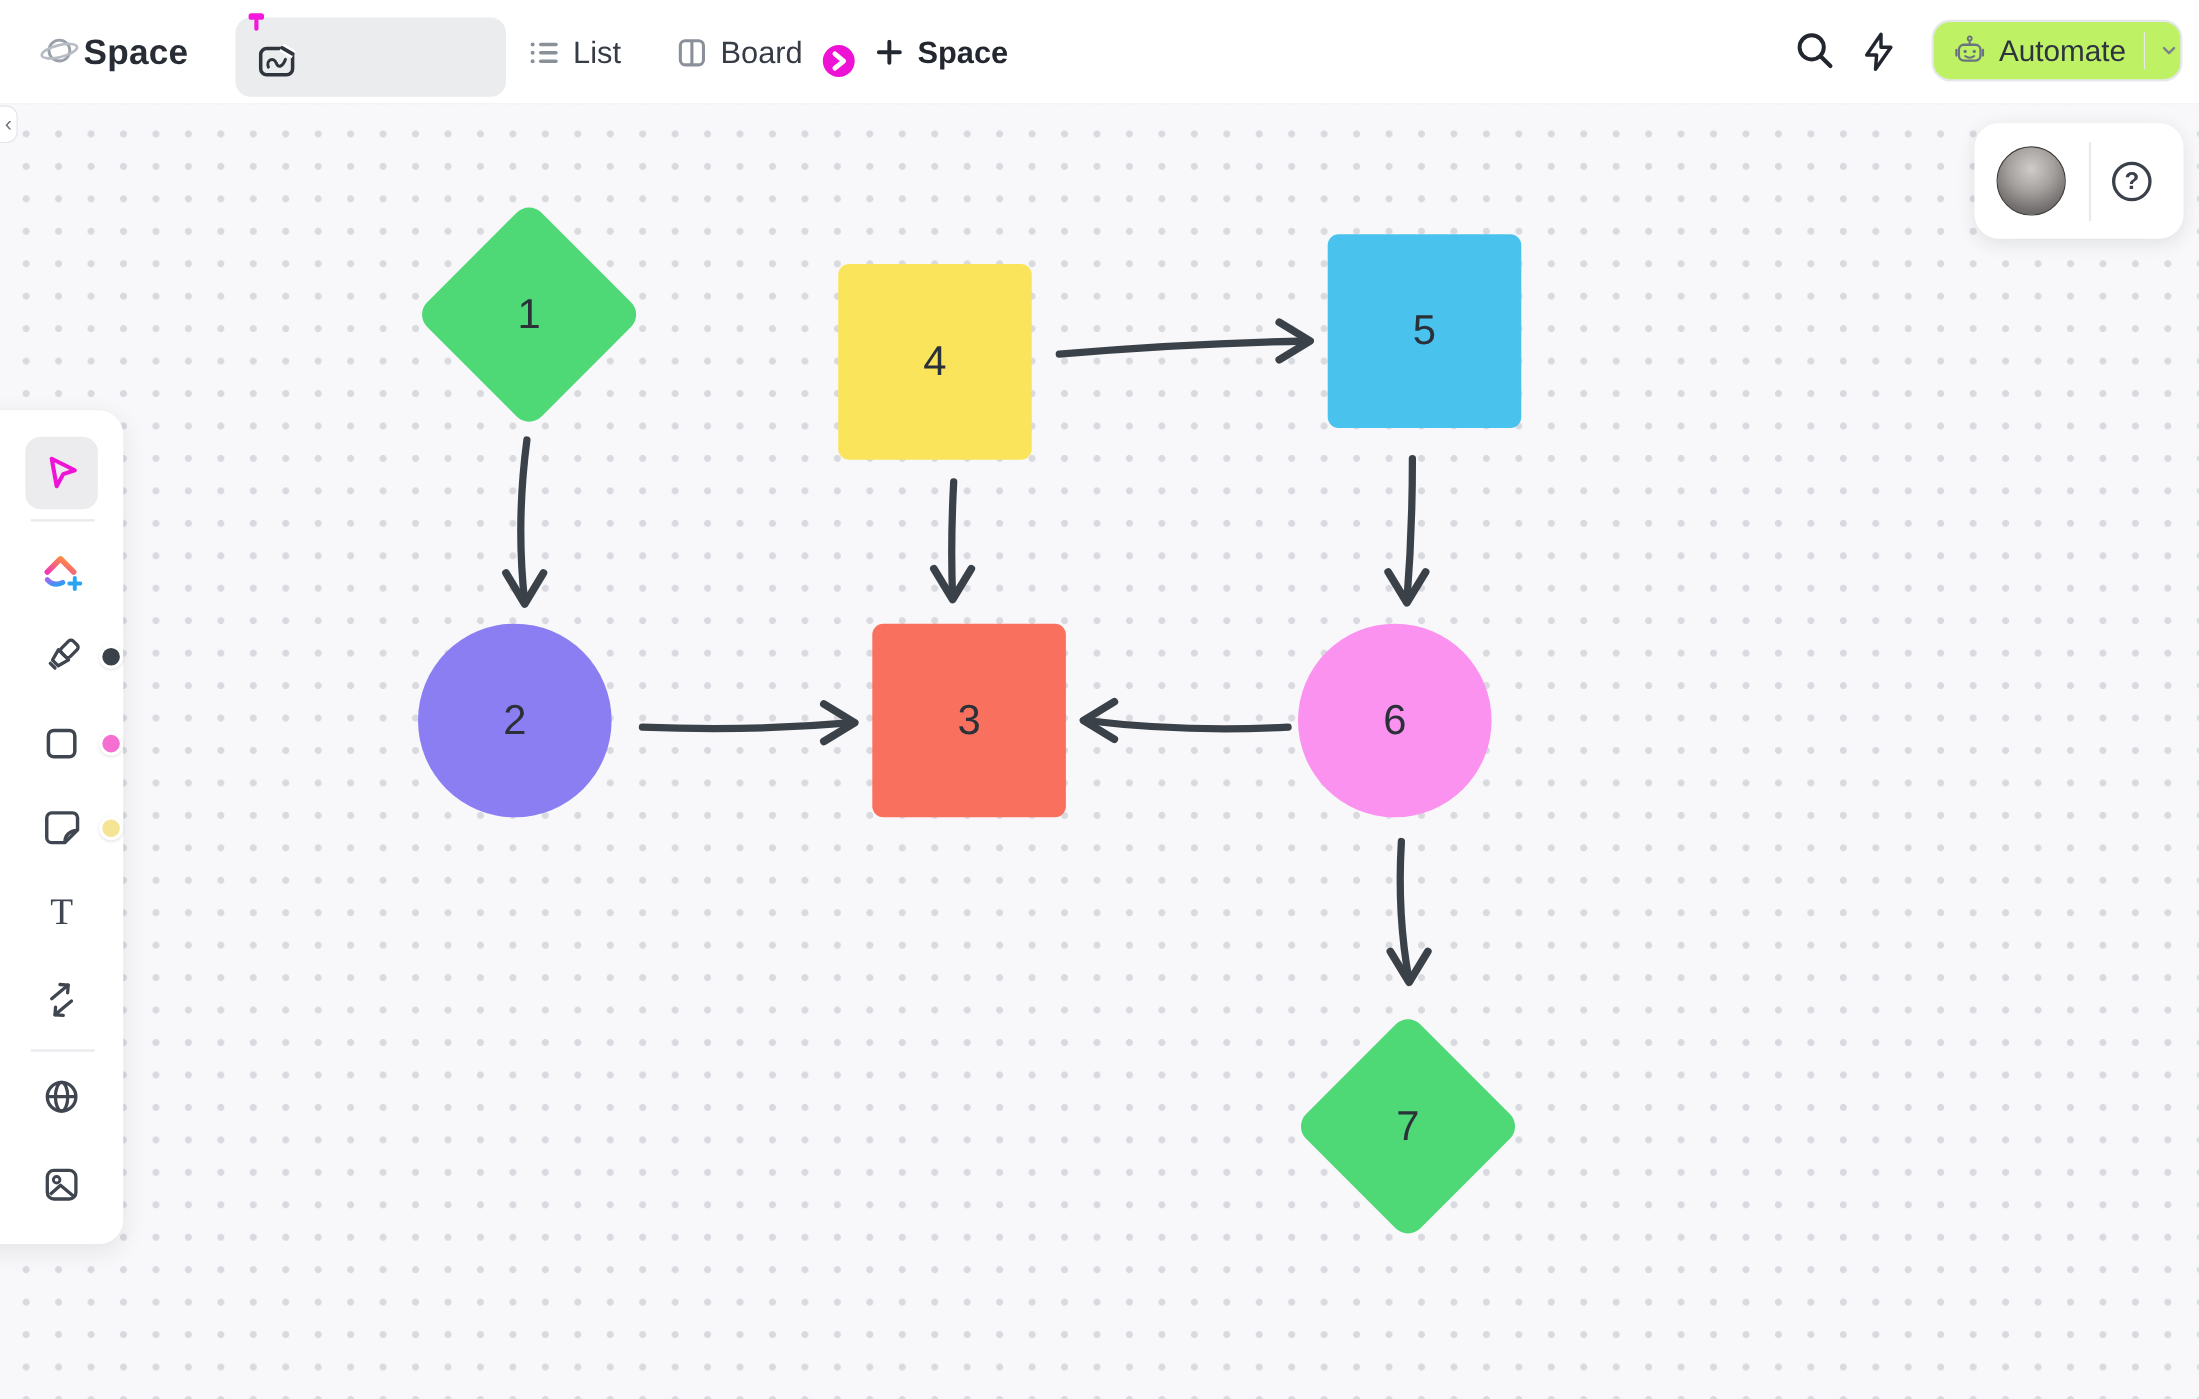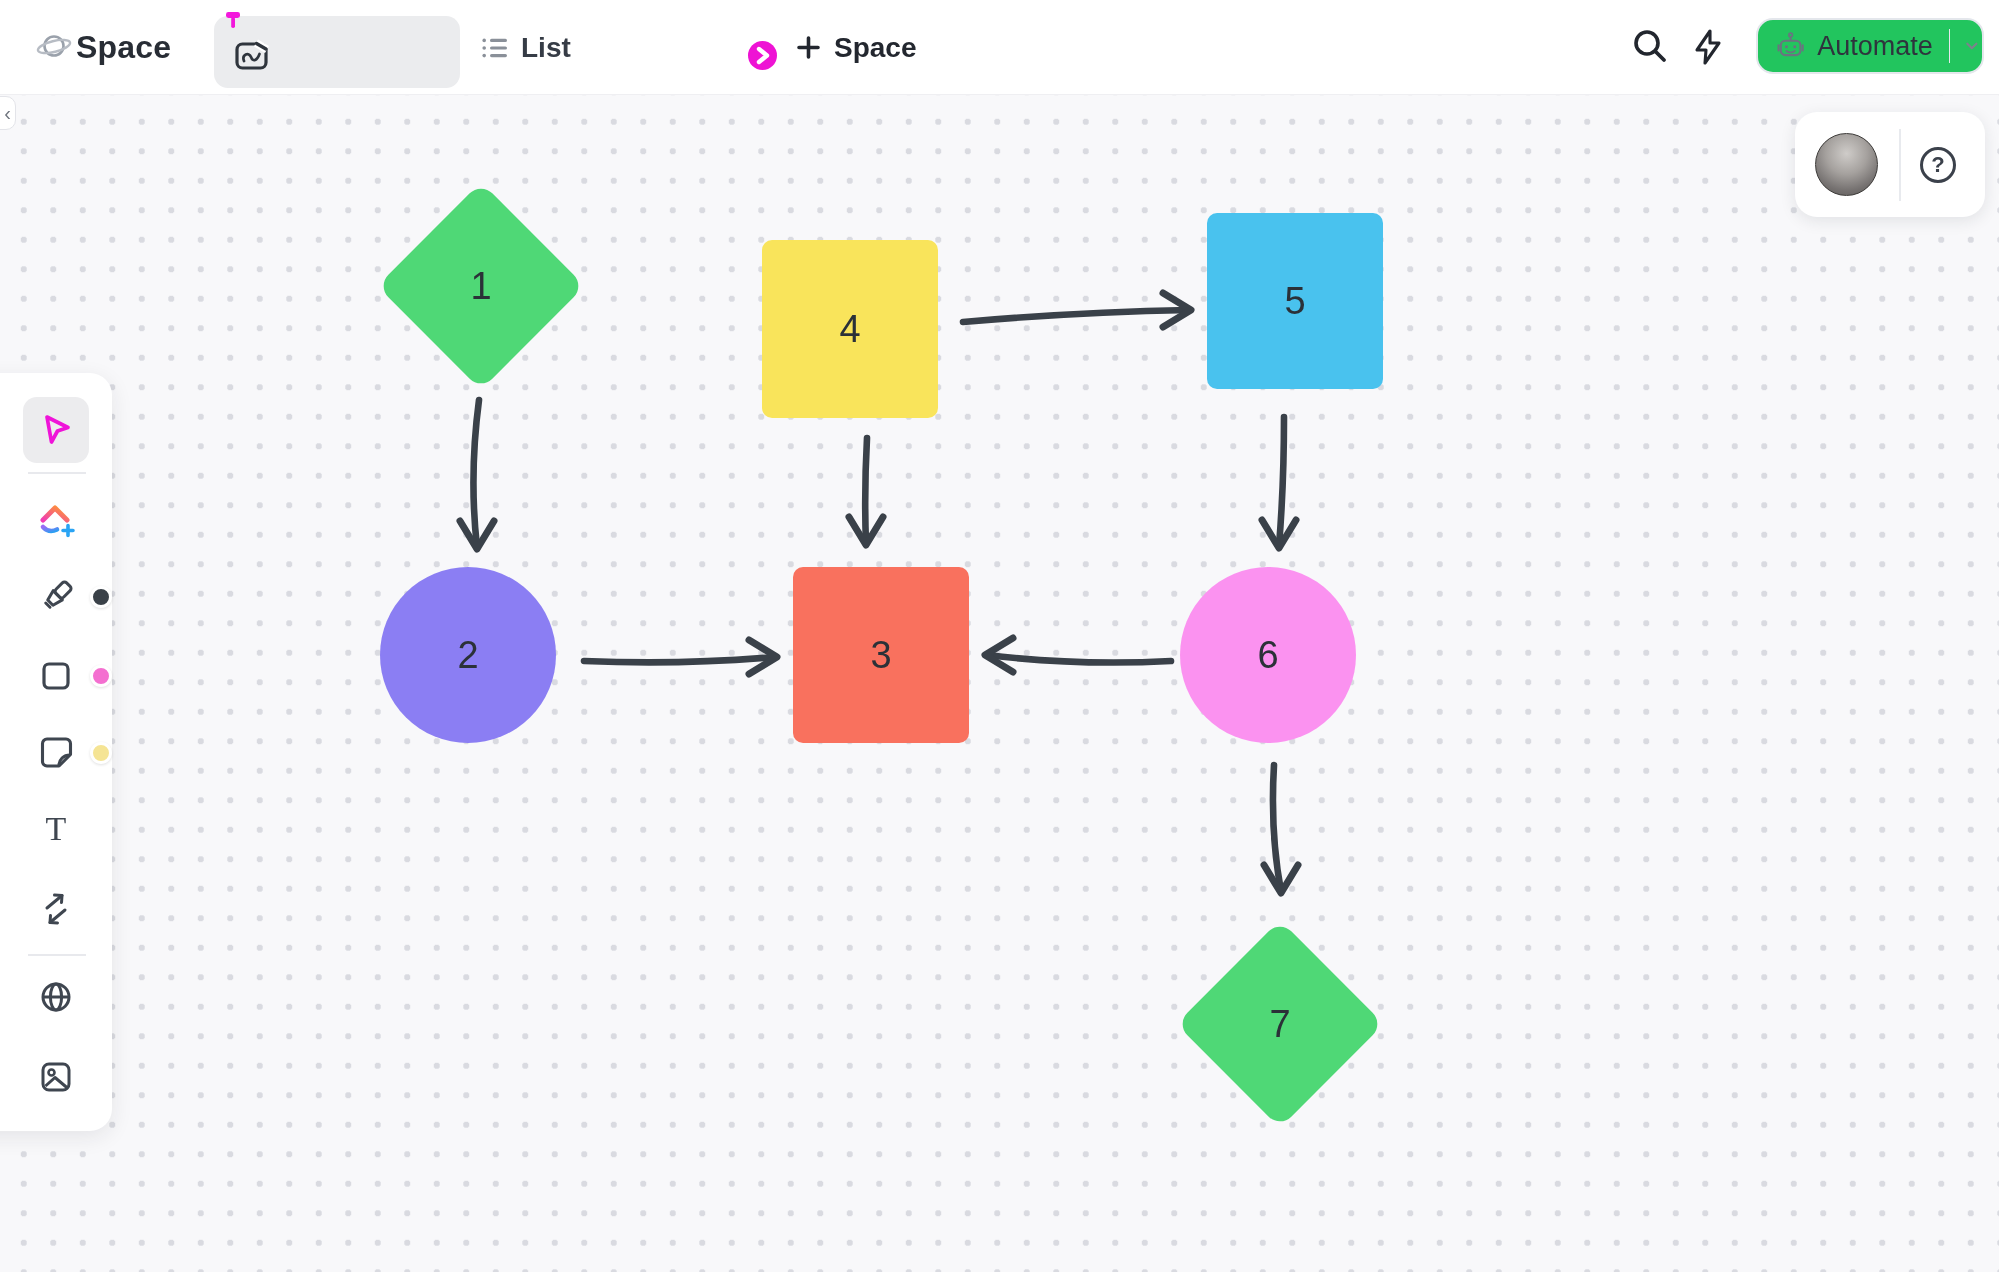--- a/index.html
+++ b/index.html
@@ -23,34 +23,34 @@
 
   .tab-pill { position:absolute; left:214px; top:16px; width:246px; height:72px;
     background:#ebecee; border-radius:14px; cursor:pointer; }
   .tab-pill .wb-icon { position:absolute; left:20px; top:21px; }
   .tab-pill .pin { position:absolute; left:8px; top:-7px; }
   .tab-pill .tab-label { position:absolute; left:64px; top:0; height:72px; display:flex;
     align-items:center; font-size:29px; font-weight:700; color:#2b313a; }
 
   .tab-flat { position:absolute; top:0; height:95px; display:flex; align-items:center;
     gap:12px; cursor:pointer; color:#363c46; font-size:28px; font-weight:500; }
-  .tab-list { left:481px;font-weight:bold; } .tab-board { left:615px; }
+  .tab-list { left:481px; } .tab-board { left:615px; }
 
   .overflow-btn { position:absolute; left:748px; top:41px; width:29px; height:29px;
     border-radius:50%; background:#ee13d4; display:flex; align-items:center;
     justify-content:center; cursor:pointer; }
   .add-view { position:absolute; left:797px; top:0; height:95px; display:flex;
     align-items:center; gap:14px; cursor:pointer; font-size:28px; font-weight:700; color:#23272f; }
 
   .icon-btn { position:absolute; top:25px; width:44px; height:44px; display:flex;
     align-items:center; justify-content:center; cursor:pointer; background:none; border:none; }
   .search-btn { left:1628px; } .bolt-btn { left:1686px; }
 
   .automate-btn { position:absolute; left:1756px; top:18px; width:228px; height:56px;
-    background:#22c55e; border:2px solid #e4e7ec; border-radius:17px; display:flex;
+    background:#bef264; border:2px solid #e4e7ec; border-radius:17px; display:flex;
     align-items:center; cursor:pointer; }
   .automate-btn .robot { margin-left:16px; }
   .automate-btn .auto-label { margin-left:10px; font-size:27px; font-weight:500; color:#2e343d; }
   .automate-btn .vdiv { width:2px; height:34px; background:#e6e8ec; margin-left:16px; }
   .automate-btn .chev { margin-left:12px; }
 
   
   .user-card { position:absolute; left:1795px; top:112px; width:190px; height:105px;
     background:#fff; border-radius:22px; box-shadow:0 4px 16px rgba(30,35,48,.10);
     z-index:6; display:flex; align-items:center; }
@@ -173,20 +173,27 @@
             <rect x="9" y="4.8" width="17" height="3.2" rx="1.6"></rect>
           <circle cx="3.2" cy="14" r="1.8"></circle>
             <rect x="9" y="12.4" width="17" height="3.2" rx="1.6"></rect>
           <circle cx="3.2" cy="21.6" r="1.8"></circle>
             <rect x="9" y="20" width="17" height="3.2" rx="1.6"></rect>
         </g>
       </svg>
       <span>List</span>
     </div>
 
+    <div class="tab-flat tab-board">
+      <svg width="28" height="28" viewBox="0 0 28 28">
+        <rect x="3.5" y="3" width="21" height="22" rx="4.5" fill="none" stroke="#8a9099" stroke-width="2.8"></rect>
+        <line x1="14" y1="3" x2="14" y2="25" stroke="#8a9099" stroke-width="2.8"></line>
+      </svg>
+      <span>Board</span>
+    </div>
 
     <div class="overflow-btn">
       <svg width="29" height="29" viewBox="0 0 29 29">
         <polyline points="11,8 19,14.5 11,21" fill="none" stroke="#fff" stroke-width="4.4" stroke-linecap="round" stroke-linejoin="round"></polyline>
       </svg>
     </div>
 
     <div class="add-view">
       <svg width="23" height="23" viewBox="0 0 23 23">
         <path d="M11.5 2 V21 M2 11.5 H21" stroke="#23272f" stroke-width="3.6" stroke-linecap="round"></path>

